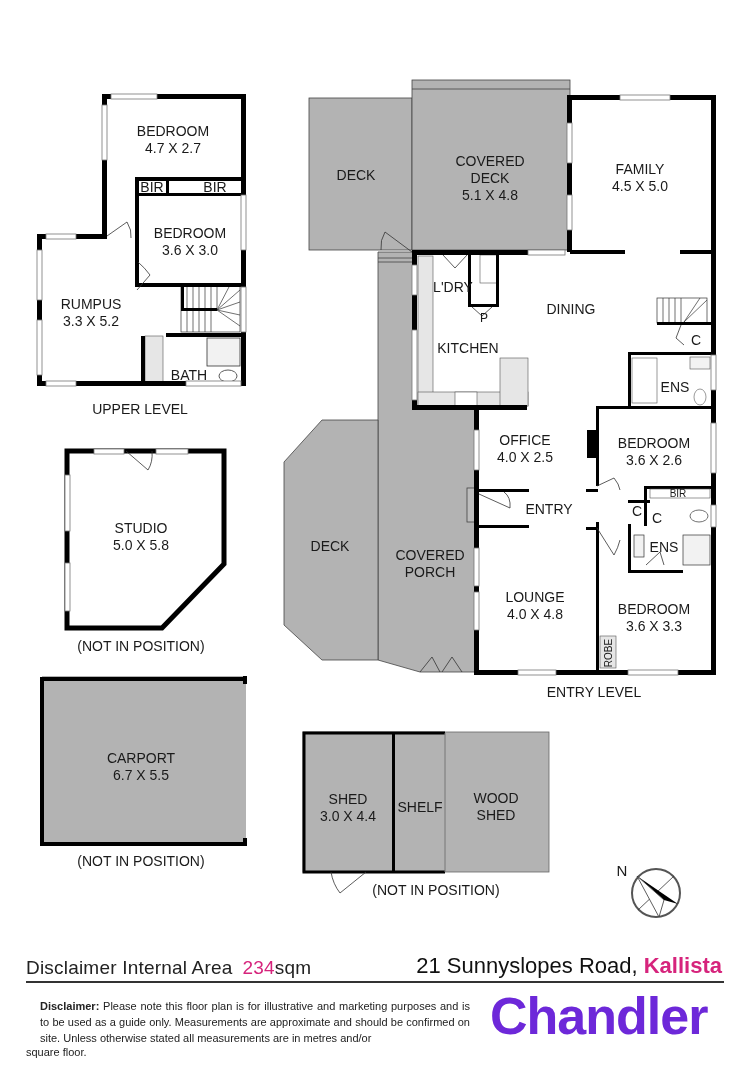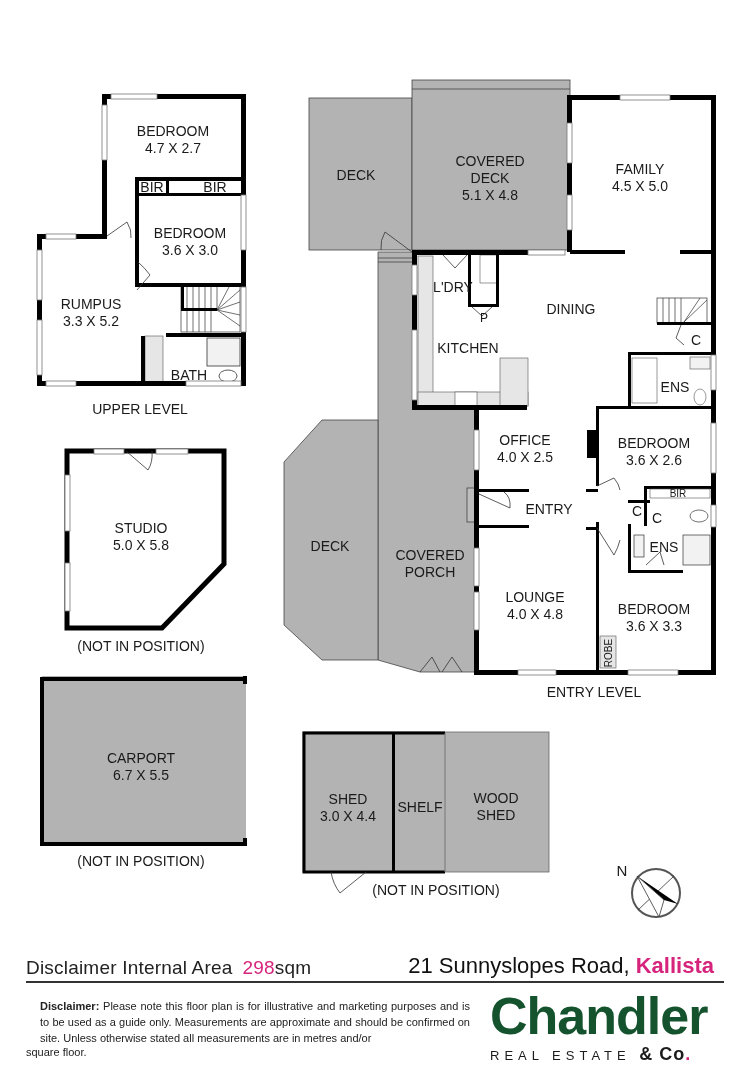--- a/index.html
+++ b/index.html
@@ -4,28 +4,28 @@
 <style>
   html, body { margin:0; padding:0; background:#ffffff; }
   body { width:750px; height:1071px; position:relative; overflow:hidden; font-family:"Liberation Sans", sans-serif; }
   #plan { position:absolute; left:0; top:0; }
   .lbl { font-family:"Liberation Sans", sans-serif; font-size:14px; fill:#1a1a1a; text-anchor:middle; }
   .lbl-sm { font-family:"Liberation Sans", sans-serif; font-size:12px; fill:#1a1a1a; text-anchor:middle; }
   .lbl-xs { font-family:"Liberation Sans", sans-serif; font-size:10px; fill:#1a1a1a; text-anchor:middle; }
   .footer { position:absolute; left:0; top:940px; width:750px; height:131px; }
   .area-line { position:absolute; left:26px; top:957px; font-size:19px; color:#222; font-weight:300; letter-spacing:0.2px; }
   .area-line .num { color:#d6247c; margin-left:10px; }
-  .address { position:absolute; right:36px; top:953px; font-size:22px; color:#111; }
+  .address { position:absolute; right:28px; top:953px; font-size:22px; color:#111; }
   .address .suburb { color:#d6247c; font-weight:bold; }
   .rule { position:absolute; left:26px; top:981px; width:698px; height:2px; background:#333; }
   .disclaimer { position:absolute; left:40px; top:998px; width:430px; font-size:11px; line-height:16px; color:#222; text-align:justify; }
   .disclaimer b { font-weight:bold; }
   .disc-last { position:absolute; left:26px; top:1046px; font-size:11px; color:#222; }
   .logo { position:absolute; left:490px; top:990px; width:236px; }
-  .logo-main { font-size:52px; font-weight:bold; color:#14532d; letter-spacing:-1px; line-height:52px; }
+  .logo-main { font-size:52px; font-weight:bold; color:#6d28d9; letter-spacing:-1px; line-height:52px; }
   .logo-sub { font-size:13px; letter-spacing:5px; color:#1b1b1b; margin-top:2px; }
   .logo-sub .co { font-size:18px; font-weight:bold; letter-spacing:1px; }
   .logo-sub .dot { color:#d6247c; }
 </style>
 </head>
 <body>
 
 <svg id="plan" width="750" height="940" viewBox="0 0 750 940" xmlns="http://www.w3.org/2000/svg">
 
   <g>
@@ -284,31 +284,27 @@
     <text class="lbl" x="622" y="876" style="font-size:15px;">N</text>
     <circle cx="656" cy="893" r="24" fill="#fff" stroke="#555" stroke-width="2"></circle>
     <line x1="638" y1="910" x2="674" y2="876" stroke="#333" stroke-width="0.8"></line>
     <polygon points="637,876 678,904 664,900" fill="#000"></polygon>
     <polygon points="637,876 664,900 659,917" fill="#fff" stroke="#333" stroke-width="0.8"></polygon>
   </g>
 </svg>
 
 <div class="footer"></div>
 <div class="area-line">
-  <span>Disclaimer Internal Area</span><span class="num">298</span><span>sqm</span>
+  <span>Disclaimer Internal Area</span><span class="num">234</span><span>sqm</span>
 </div>
 <div class="address">
   <span>21 Sunnyslopes Road,</span>
   <span class="suburb">Kallista</span>
 </div>
 <div class="rule"></div>
 <div class="disclaimer">
   <b>Disclaimer:</b>
   <span>Please note this floor plan is for illustrative and marketing purposes and is to be used as a guide only. Measurements are approximate and should be confirmed on site.  Unless otherwise stated all measurements are in metres and/or</span>
 </div>
 <div class="disc-last">square floor.</div>
 <div class="logo">
   <div class="logo-main">Chandler</div>
-  <div class="logo-sub">
-    <span>REAL ESTATE</span>
-    <span class="co">&amp; Co</span><span class="co dot">.</span>
-  </div>
 </div>
 
 </body></html>

